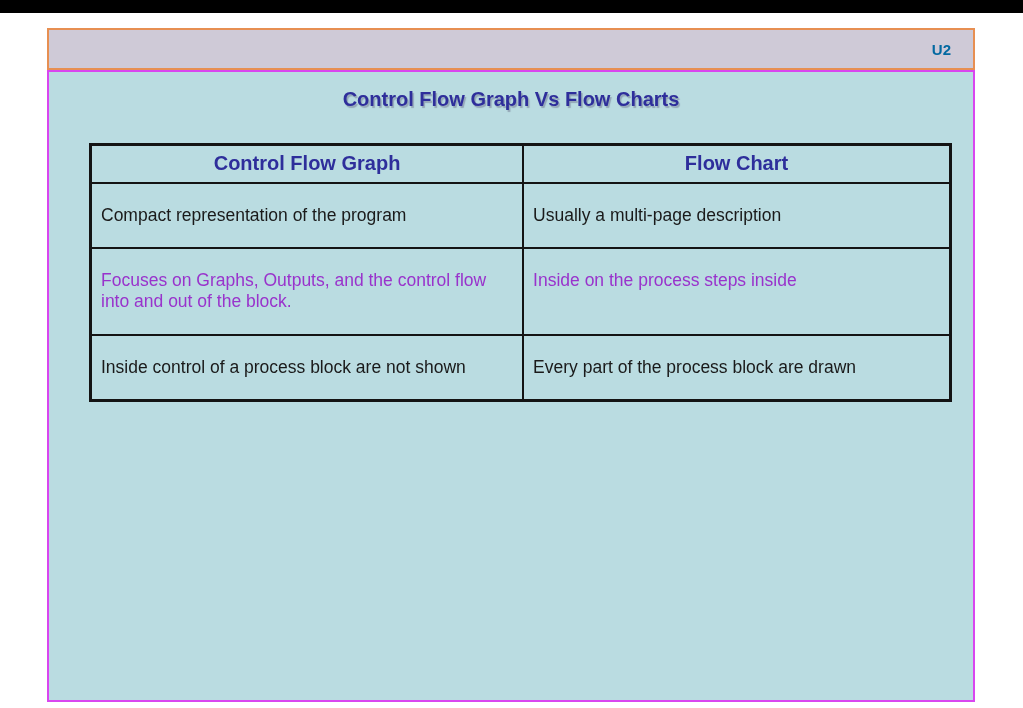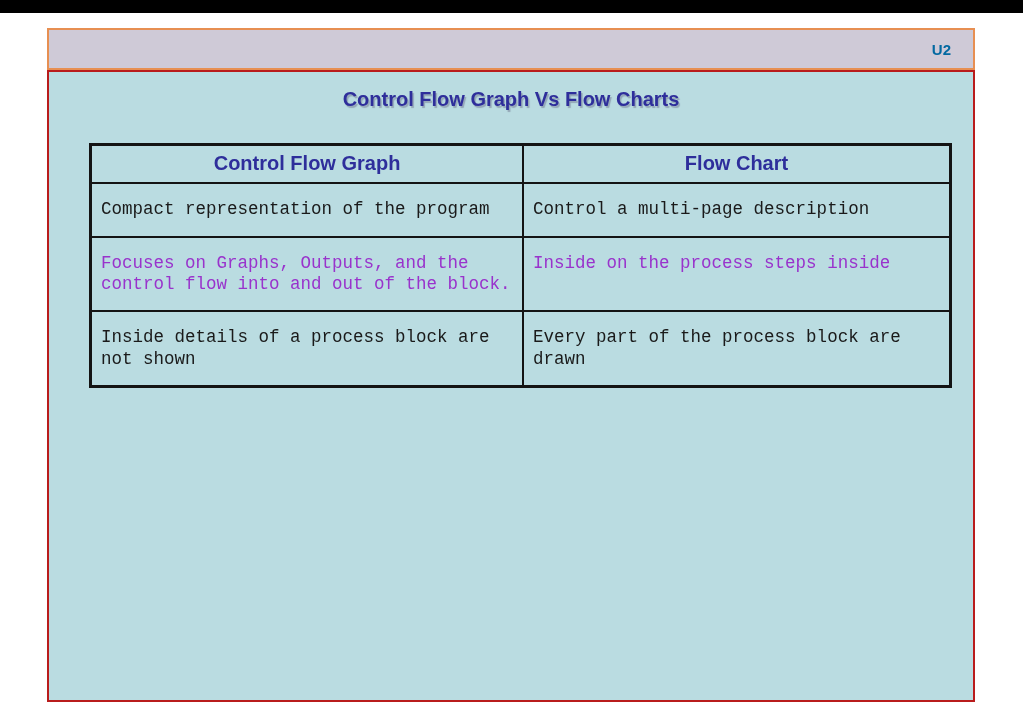--- a/index.html
+++ b/index.html
@@ -43,21 +43,21 @@
     font-size: 15px;
     font-weight: bold;
     color: #0369a1;
   }
   .slide-body {
     position: absolute;
     left: 47px; top: 70px;
     width: 928px; height: 632px;
     box-sizing: border-box;
     background: var(--content_bg, #badce1);
-    border: 2px solid #b91c1c;
+    border: 2px solid #d946ef;
   }
   .subtitle {
     margin-top: 16px;
     text-align: center;
     font-size: 20px;
     font-weight: bold;
     color: var(--heading_blue, #2e2e9b);
     text-shadow: 1.5px 1.5px 1px #93a6b6;
   }
   table.compare {
@@ -76,25 +76,24 @@
   table.compare th {
     height: 38px;
     text-align: center;
     vertical-align: middle;
     font-size: 20px;
     font-weight: bold;
     color: var(--heading_blue, #2e2e9b);
   }
   table.compare td {
     vertical-align: top;
-    padding: 15px 9px;
+    padding: 21px 9px;
     font-size: 17.5px;
     line-height: 1.22;
     color: var(--text_black, #1a1a1a);
-    font-family: Liberation Mono, monospace;
   }
   tr.row-1 td { height: 54px; }
   tr.row-2 td { height: 68px; }
   tr.row-3 td { height: 61px; }
   tr.purple td { color: var(--row_purple, #9933cc); }
   .col-left  { width: 50.3%; }
   .col-right { width: 49.7%; }
 </style>
 </head>
 <body>
@@ -113,25 +112,25 @@
       <col class="col-left">
       <col class="col-right">
     </colgroup>
     <tbody>
         <tr>
       <th>Control Flow Graph</th>
       <th>Flow Chart</th>
     </tr>
     <tr class="row-1">
       <td>Compact representation of the program</td>
-      <td>Control a multi-page description</td>
+      <td>Usually a multi-page description</td>
     </tr>
     <tr class="row-2 purple">
       <td>Focuses on Graphs, Outputs, and the control flow into and out of the block.</td>
       <td>Inside on the process steps inside</td>
     </tr>
     <tr class="row-3">
-      <td>Inside details of a process block are not shown</td>
+      <td>Inside control of a process block are not shown</td>
       <td>Every part of the process block are drawn</td>
     </tr>
   </tbody>
     </table>
 </div>
 
 </body></html>

